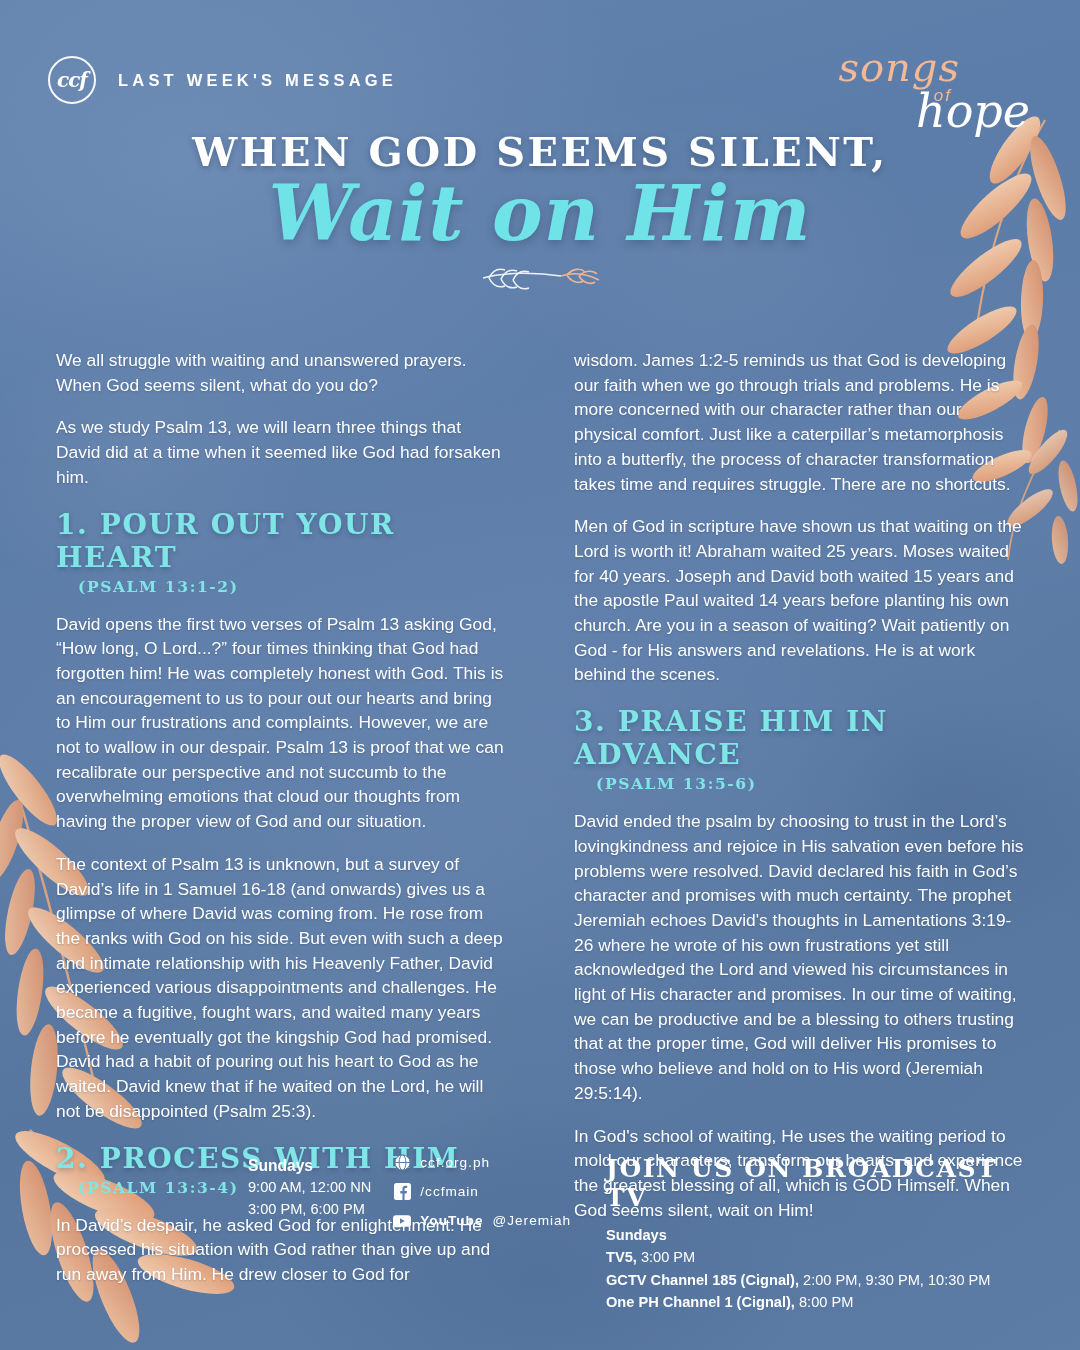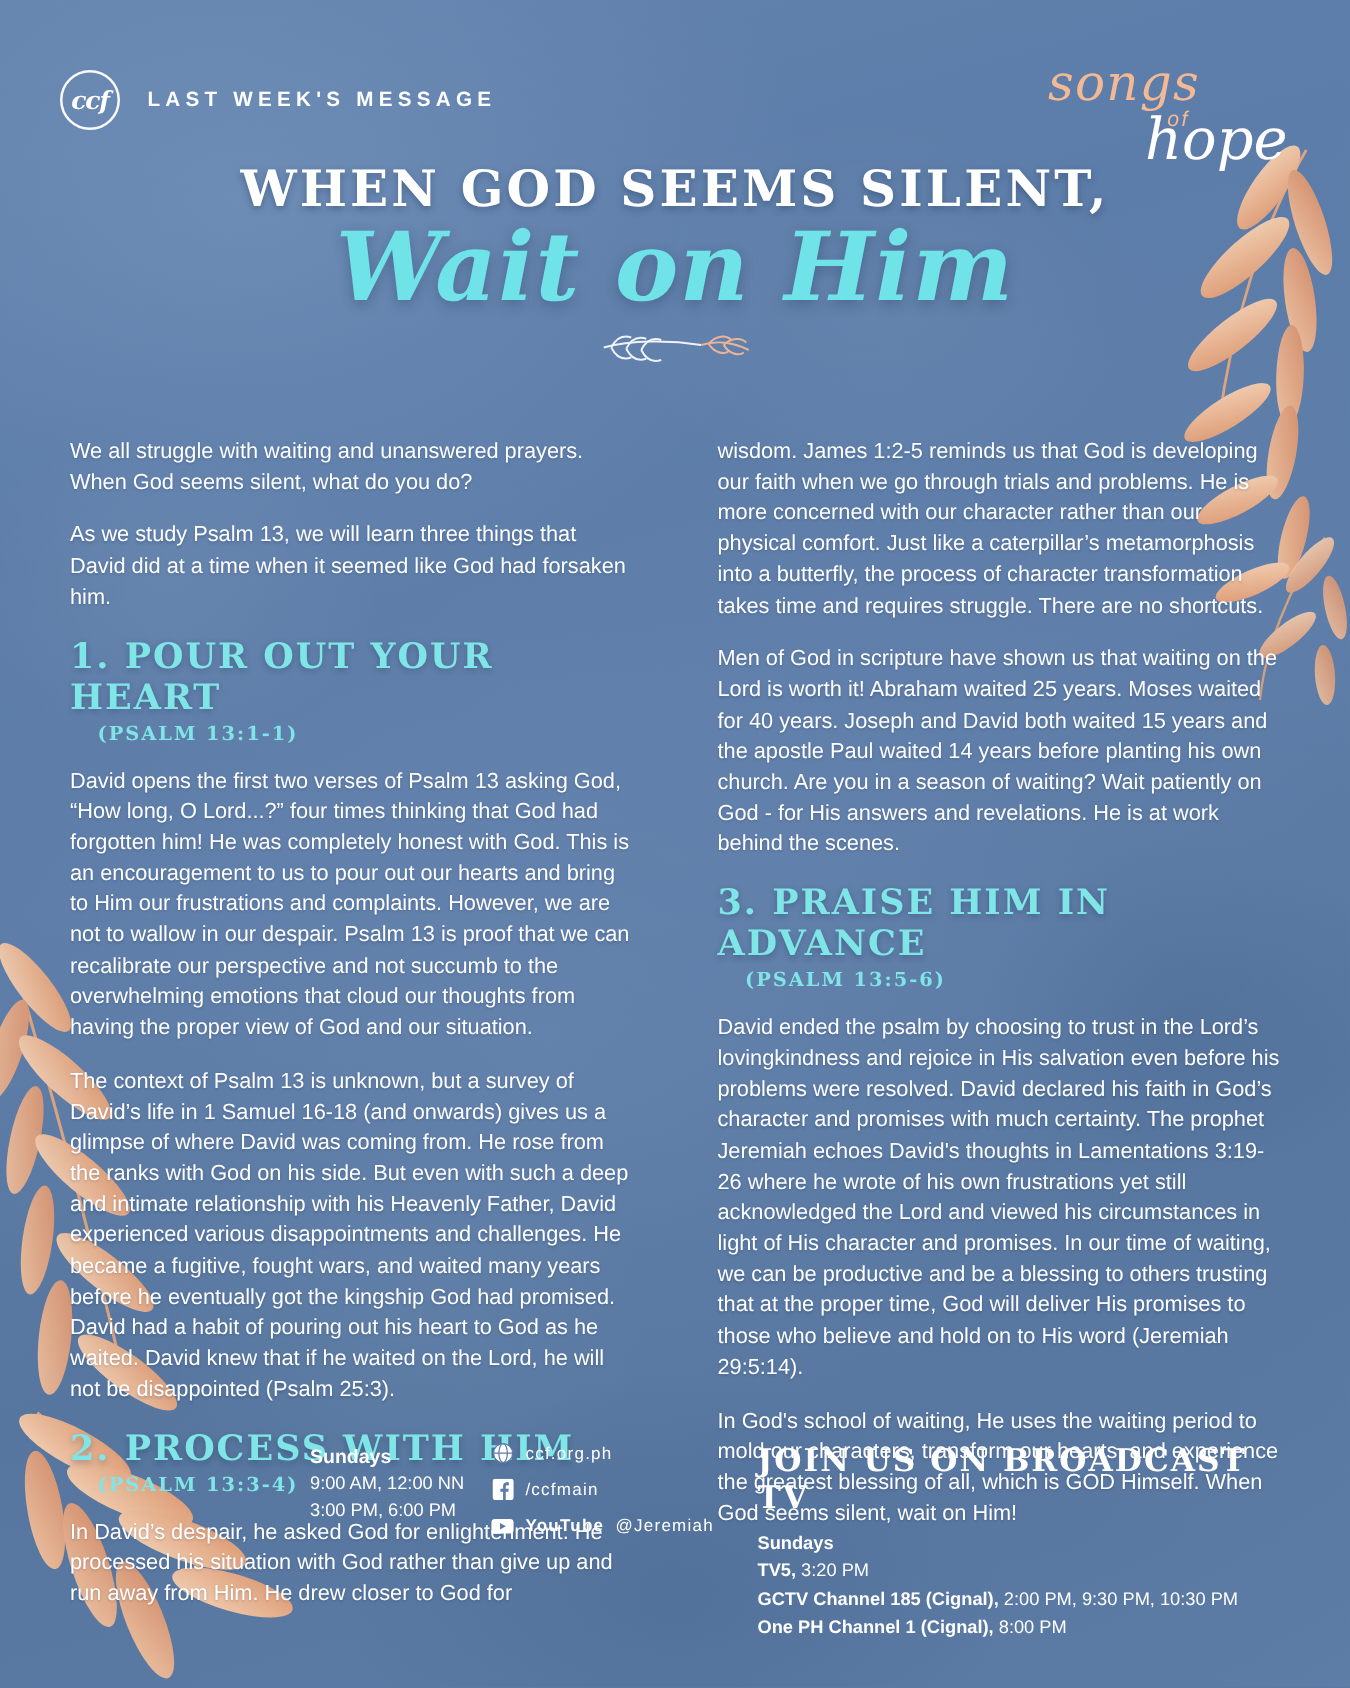--- a/index.html
+++ b/index.html
@@ -277,21 +277,21 @@
   </div>
 
   <div class="columns">
 
     <div class="col">
       <p class="para">We all struggle with waiting and unanswered prayers. When God seems silent, what do you do?</p>
       <p class="para">As we study Psalm 13, we will learn three things that David did at a time when it seemed like God had forsaken him.</p>
 
       <div class="sec-head">
         <div class="sec-title">1. POUR OUT YOUR HEART</div>
-        <div class="sec-ref">(PSALM 13:1-1)</div>
+        <div class="sec-ref">(PSALM 13:1-2)</div>
       </div>
 
       <p class="para">David opens the first two verses of Psalm 13 asking God, “How long, O Lord...?” four times thinking that God had forgotten him! He was completely honest with God. This is an encouragement to us to pour out our hearts and bring to Him our frustrations and complaints. However, we are not to wallow in our despair. Psalm 13 is proof that we can recalibrate our perspective and not succumb to the overwhelming emotions that cloud our thoughts from having the proper view of God and our situation.</p>
       <p class="para">The context of Psalm 13 is unknown, but a survey of David’s life in 1 Samuel 16-18 (and onwards) gives us a glimpse of where David was coming from. He rose from the ranks with God on his side. But even with such a deep and intimate relationship with his Heavenly Father, David experienced various disappointments and challenges. He became a fugitive, fought wars, and waited many years before he eventually got the kingship God had promised. David had a habit of pouring out his heart to God as he waited. David knew that if he waited on the Lord, he will not be disappointed (Psalm 25:3).</p>
 
       <div class="sec-head">
         <div class="sec-title">2. PROCESS WITH HIM</div>
         <div class="sec-ref">(PSALM 13:3-4)</div>
       </div>
 
@@ -360,21 +360,21 @@
         </div>
       </div>
     </div>
 
     <div class="footer-col-tv">
       <div class="footer-title">JOIN US ON BROADCAST TV</div>
       <div class="tv-list">
         <div style="font-weight:bold;">Sundays</div>
         <div>
           <b>TV5,</b>
-          <span>3:20 PM</span>
+          <span>3:00 PM</span>
         </div>
         <div>
           <b>GCTV Channel 185 (Cignal),</b>
           <span>2:00 PM, 9:30 PM, 10:30 PM</span>
         </div>
         <div>
           <b>One PH Channel 1 (Cignal),</b>
           <span>8:00 PM</span>
         </div>
       </div>

